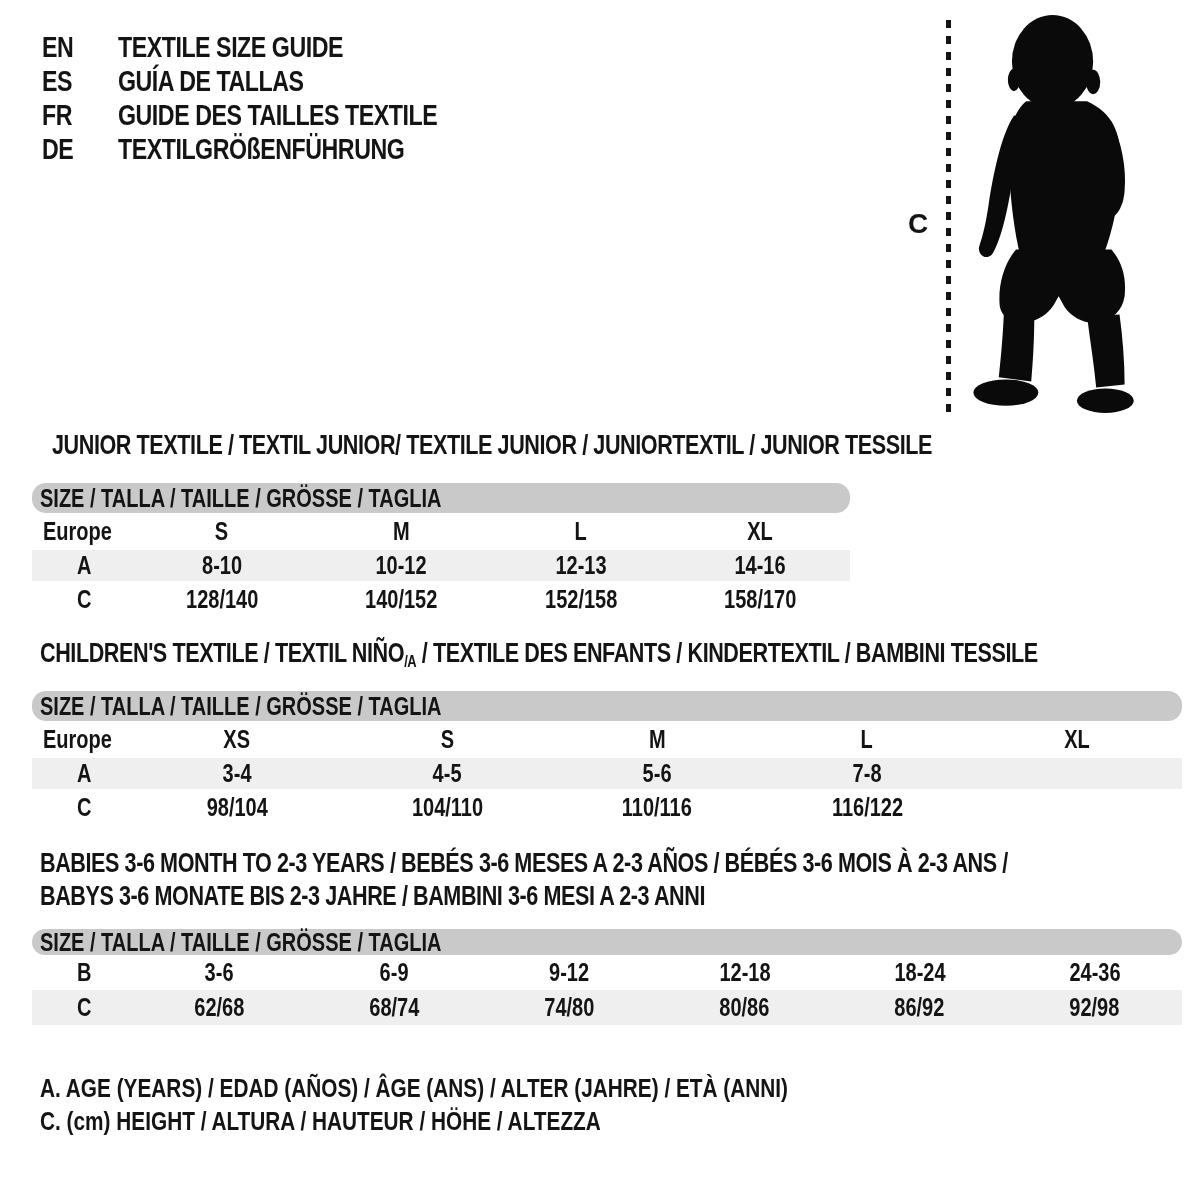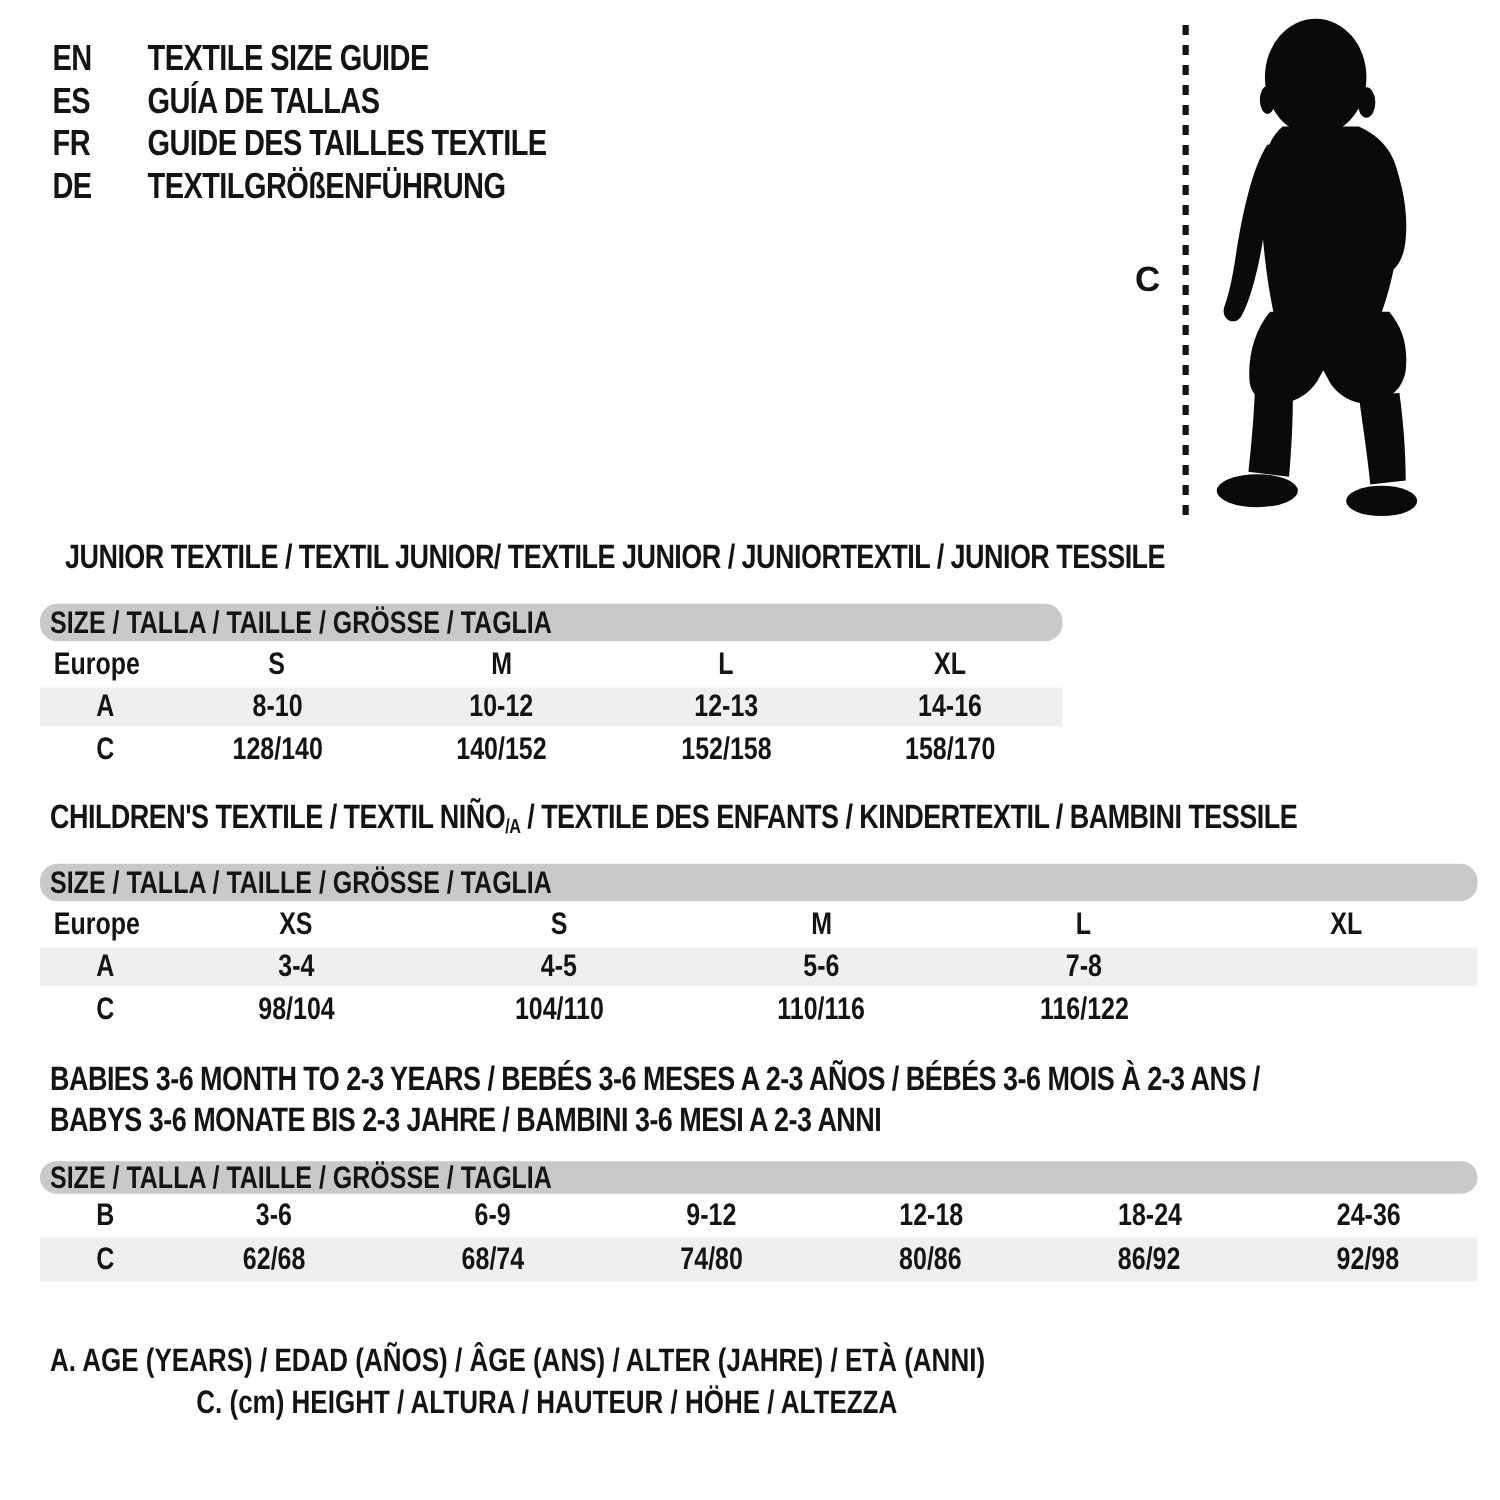--- a/index.html
+++ b/index.html
@@ -58,21 +58,21 @@
   .row-data2{height:36px;}
 
   #junior-table{left:32px;top:483px;width:818px;}
   #children-table{left:32px;top:691px;width:1150px;}
   #babies-table{left:32px;top:929px;width:1150px;}
   #babies-table .thead{height:26px;}
   #babies-table .row-data{height:35px;}
   #babies-table .row-data2{height:35px;}
 
   
-  .legend{position:absolute;left:40px;top:1072px;font-weight:700;font-size:26px;line-height:33px;text-align:center;}
+  .legend{position:absolute;left:40px;top:1072px;font-weight:700;font-size:26px;line-height:33px;}
 </style>
 </head>
 <body>
 
 <div class="page">
 
   <section class="lang-block">
     <div class="lang-row">
       <span class="lang-code"><span class="cl">EN</span></span>
       <span class="lang-title"><span class="cl">TEXTILE SIZE GUIDE</span></span>

